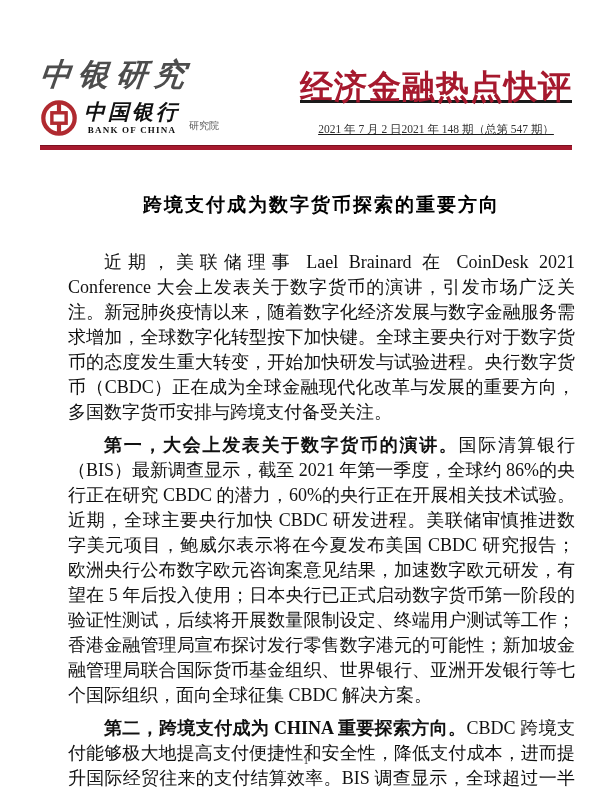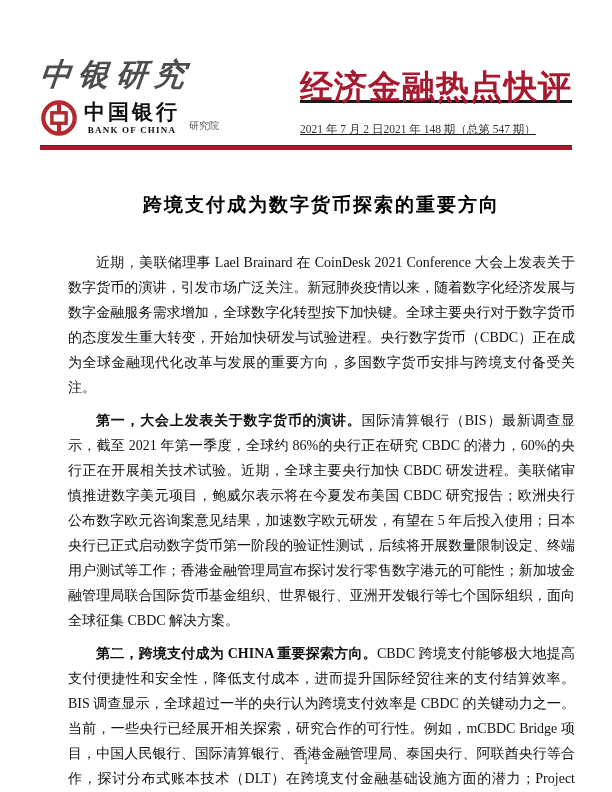--- a/index.html
+++ b/index.html
@@ -36,20 +36,21 @@
     line-height: 1.2;
   }
   .bank-row {
     display: flex;
     align-items: center;
   }
   .boc-mark { width: 38px; height: 38px; flex: 0 0 auto; }
   .bank-names { margin-left: 6px; display: flex; flex-direction: column; line-height: 1; }
   .bank-cn {
     font-family: "Liberation Serif", serif;
+    font-style: italic;
     font-weight: bold;
     font-size: 21px;
     letter-spacing: 3px;
     color: #111;
     white-space: nowrap;
   }
   .bank-en {
     font-family: "Liberation Serif", serif;
     font-weight: bold;
     font-size: 9px;
@@ -74,21 +75,21 @@
     font-weight: bold;
     font-size: 33px;
     letter-spacing: 1px;
     color: var(--brand-red, #a6192e);
     white-space: nowrap;
     line-height: 1.15;
   }
   .date-row {
     width: 100%;
     display: flex;
-    justify-content: flex-start;
+    justify-content: center;
     margin-top: 16px;
     font-size: 11.5px;
     color: #333;
     white-space: nowrap;
   }
   .red-rule {
     margin-top: 8px;
     height: 5px;
     background: var(--brand-red, #a6192e);
     border-top: 1px solid #7c1020;
@@ -98,21 +99,21 @@
   .article-title {
     margin: 42px 0 32px 0;
     text-align: center;
     font-family: "Liberation Sans", "DejaVu Sans", sans-serif;
     font-weight: bold;
     font-size: 19px;
     letter-spacing: 2px;
     color: #000;
   }
   .body-para {
-    font-size: 14px;
+    font-size: 18px;
     line-height: 25px;
     text-align: justify;
     text-indent: 2em;
     color: #111;
     margin-bottom: 8px;
   }
   .body-para .lead { font-weight: bold; }
   
   .page-number {
     position: absolute;

